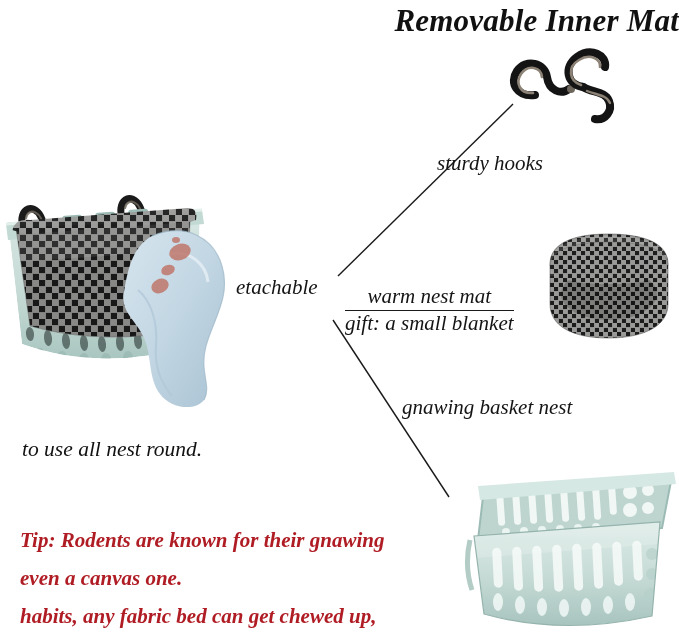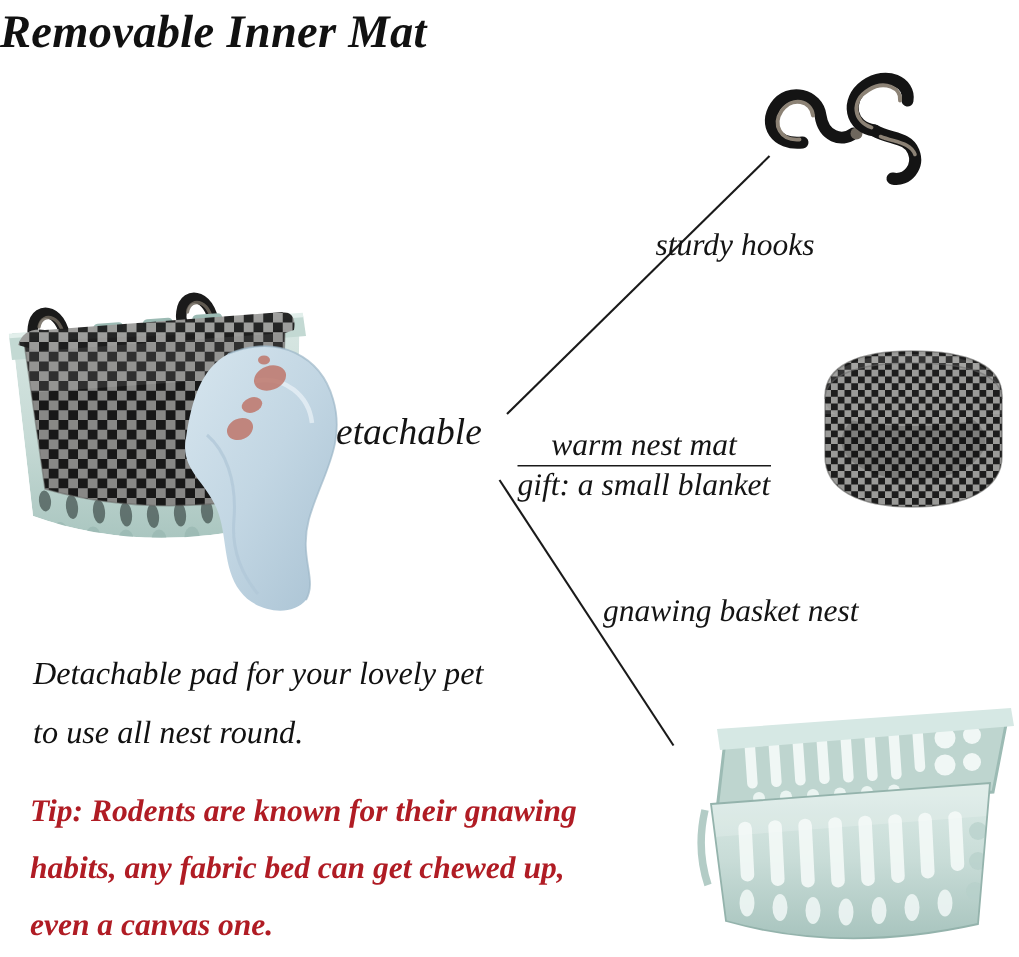--- a/index.html
+++ b/index.html
@@ -8,30 +8,30 @@
     background:#ffffff;
     font-family:"Liberation Serif","DejaVu Serif",serif;
     overflow:hidden;
     position:relative;
   }
   #stage{position:absolute;left:0;top:0;width:679px;height:638px;}
 
   
   .ttl{
     position:absolute;left:0;top:3px;width:679px;
-    text-align:left;
+    text-align:right;
     font-size:31px;font-weight:bold;font-style:italic;
     color:#111111;letter-spacing:.2px;white-space:nowrap;
   }
   .lbl{
     position:absolute;
     font-size:21px;font-style:italic;color:#141414;
     white-space:nowrap;line-height:1.05;
   }
-  .lbl-detach{left:224px;top:276px;font-size:25px;text-align:right;}
+  .lbl-detach{left:236px;top:276px;font-size:21px;text-align:right;}
   .lbl-hooks{left:437px;top:152px;}
   .lbl-hanging{left:402px;top:396px;}
 
   .frac{
     position:absolute;left:345px;top:266px;
     font-size:21px;font-style:italic;color:#141414;
     text-align:center;line-height:1.12;white-space:nowrap;margin-top:19px;
   }
   .frac .num{display:block;padding:0 2px 1px 2px;border-bottom:1.6px solid #1a1a1a;}
   .frac .den{display:block;padding-top:1px;}
@@ -303,23 +303,22 @@
   <div class="lbl lbl-detach">etachable</div>
   <div class="lbl lbl-hooks">sturdy hooks</div>
   <div class="lbl lbl-hanging">gnawing basket nest</div>
 
   <div class="frac">
     <span class="num">warm nest mat</span>
     <span class="den">gift: a small blanket</span>
   </div>
 
   <div class="para">
-    <div>Detachable pad for your lovely pet</div>
     <div>to use all nest round.</div>
   </div>
 
   <div class="tip">
     <div>Tip: Rodents are known for their gnawing</div>
+    <div>even a canvas one.</div>
     <div>habits, any fabric bed can get chewed up,</div>
-    <div>even a canvas one.</div>
   </div>
 
 </div>
 
 </body></html>

